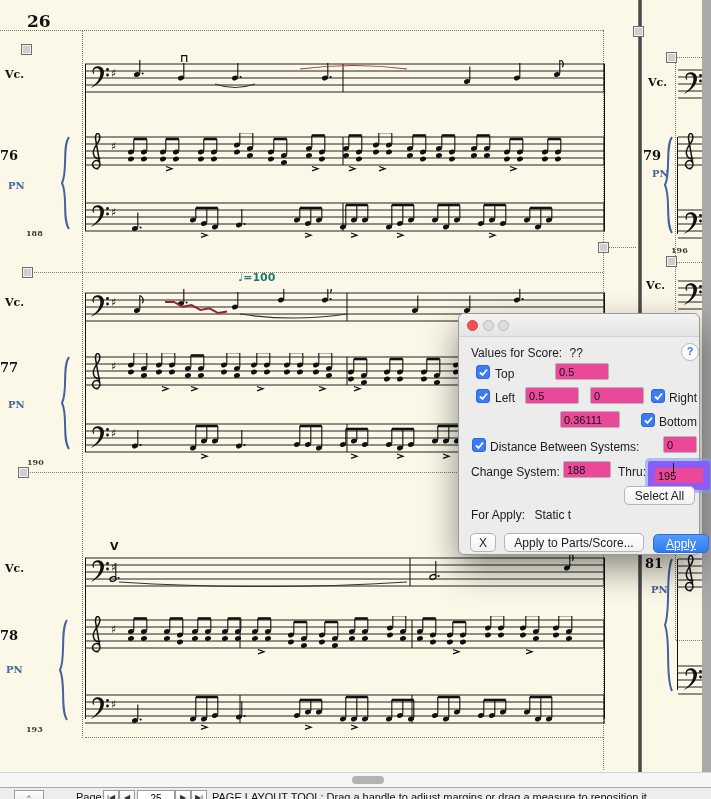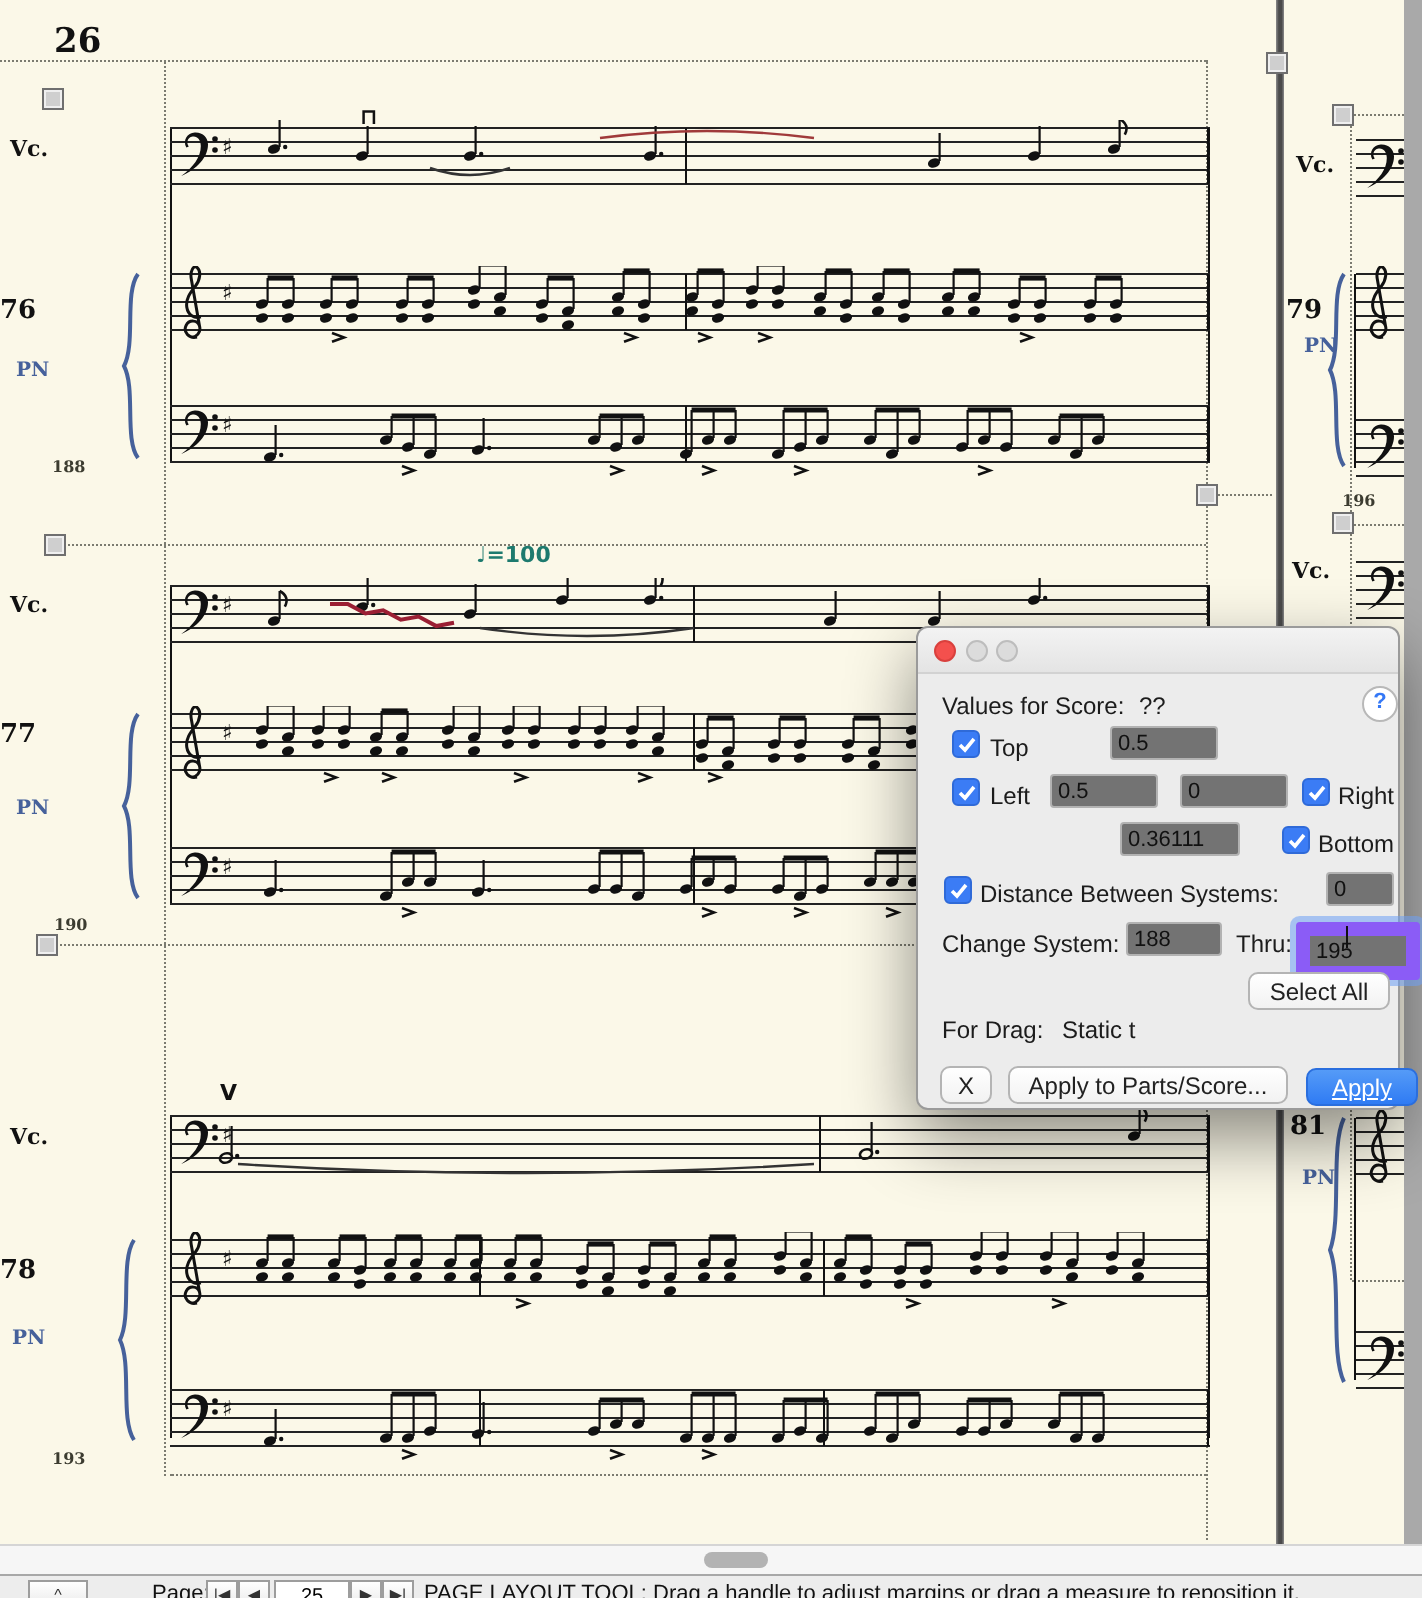--- a/index.html
+++ b/index.html
@@ -30,21 +30,21 @@
   #dialog{position:absolute;left:458px;top:313px;width:240px;height:240px;background:#ececec;
           border:1px solid #9a9a9a;border-radius:6px;box-shadow:0 14px 34px rgba(0,0,0,.45);
           z-index:30;font-size:12px;color:#222;}
   #dialog .titlebar{position:relative;height:22px;border-bottom:1px solid #d2d2d2;
           border-radius:6px 6px 0 0;background:linear-gradient(#f3f3f3,#e4e4e4);}
   .tl{position:absolute;top:6px;width:11px;height:11px;border-radius:50%;}
   .tl.red{left:8px;background:#f4504d;border:1px solid #d9403d;box-sizing:border-box;}
   .tl.g1{left:24px;}.tl.g2{left:39px;}
   .tl.gray{background:#dcdcdc;border:1px solid #bdbdbd;box-sizing:border-box;}
   #dialog .title{position:absolute;left:0;right:0;top:4px;text-align:center;font-size:13px;color:#3c3c3c;}
-  .fld{position:absolute;height:15px;background:#737373;border:1px solid #b2b2b2;border-radius:2px;
+  .fld{position:absolute;height:15px;background:#ec4899;border:1px solid #b2b2b2;border-radius:2px;
        font-size:11px;font-family:"Liberation Sans",sans-serif;padding:0 3px;color:#111;box-sizing:content-box;}
   .fld.focused{border:7px solid #8b5cf6;box-shadow:0 0 0 3px rgba(110,160,245,.55);}
   .cb{position:absolute;width:14px;height:14px;background:#3b7cf5;border:1px solid #2f6ad8;
       border-radius:3px;box-sizing:border-box;}
   .cb svg{position:absolute;left:1px;top:1px;}
   .dlabel{position:absolute;white-space:nowrap;color:#1c1c1c;}
   .helpbtn{position:absolute;width:16px;height:16px;border-radius:50%;background:#fff;border:1px solid #b8b8b8;
       color:#3478f6;font-size:11px;font-weight:700;text-align:center;line-height:15px;}
   .btn{position:absolute;background:linear-gradient(#ffffff,#f2f2f2);border:1px solid #b4b4b4;border-radius:5px;
       font-size:12px;color:#222;text-align:center;line-height:18px;height:19px;box-sizing:border-box;padding:0 4px;}
@@ -905,21 +905,21 @@
 
     <div class="dlabel" style="left:12px;top:151px;">Change System:</div>
     <input class="fld" style="left: 104px; top: 147px; width: 40px;" value="188">
     <div class="dlabel" style="left:159px;top:151px;">Thru:</div>
     <input class="fld focused" style="left: 189px; top: 147px; width: 42px;" value="195">
     <div class="caret" style="left:214px;top:149px;"></div>
 
     <div class="btn" style="left:165px;top:172px;width:71px;">Select All</div>
 
     <div class="dlabel" style="left:12px;top:194px;">
-      <span>For Drag:</span>
+      <span>For Apply:</span>
       <span style="margin-left:6px;">Static t</span>
     </div>
 
     <div class="btn" style="left:11px;top:219px;width:26px;">X</div>
     <div class="btn" style="left:45px;top:219px;width:140px;">Apply to Parts/Score...</div>
     <div class="btn primary" style="left:194px;top:220px;width:56px;text-decoration:underline;">Apply</div>
   </div>
 
   <div id="hscroll">
     <div class="thumb"></div>

